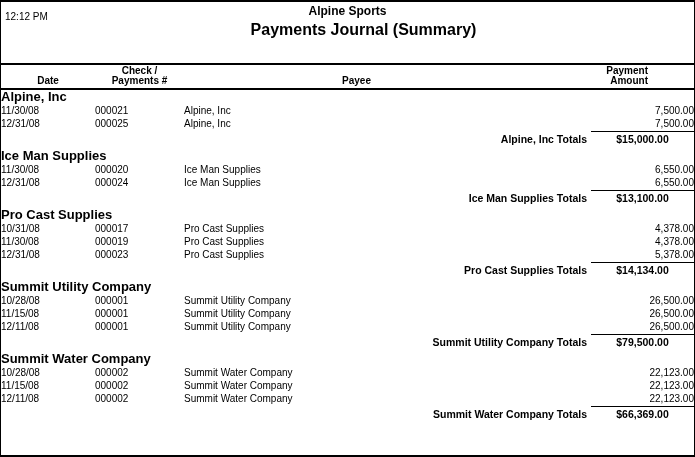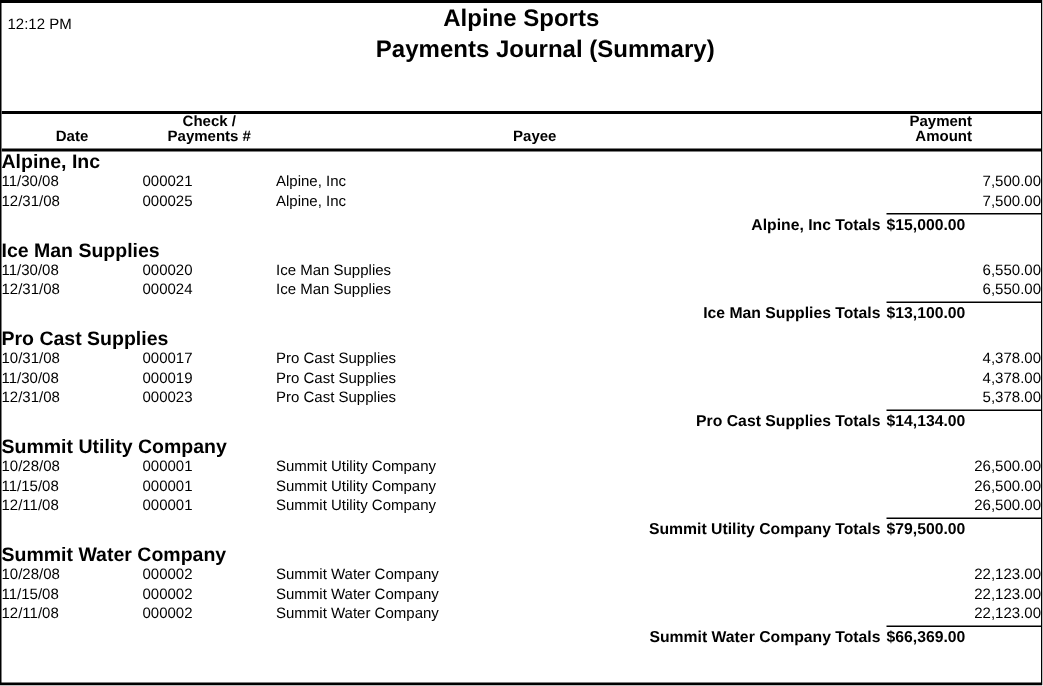--- a/index.html
+++ b/index.html
@@ -3,23 +3,23 @@
 <meta charset="utf-8">
 <style>
   html, body { margin:0; padding:0; background:#fff; }
   .page {
     width:695px; height:457px; box-sizing:border-box;
     background:#fff; color:#000;
     border:1px solid #000; border-top-width:2px; border-bottom-width:2px;
     font-family:"Liberation Sans", sans-serif;
     overflow:hidden; position:relative;
   }
-  .report-top { position:relative; height:72px; }
+  .report-top { position:relative; height:61px; }
   .time { position:absolute; left:4px; top:9px; font-size:10px; }
-  .company { text-align:center; font-weight:bold; font-size:16px; padding-top:2px; }
+  .company { text-align:center; font-weight:bold; font-size:12px; padding-top:2px; }
   .title { text-align:center; font-weight:bold; font-size:16px; margin-top:3px;margin-left:32px; }
   .rule { height:2px; background:#000; }
   .col-headers {
     display:flex; align-items:flex-end;
     height:21px; padding-bottom:2px;
     font-weight:bold; font-size:10px; line-height:10px;
   }
   .ch { display:block;text-align:center; }
   .ch-date { width:94px; box-sizing:border-box; }
   .ch-ref { width:89px; }
@@ -34,21 +34,21 @@
     padding:6px 0 1px 7px;
   }
   .data-row td { height:13px; line-height:13px; font-size:10px;margin-top:22px; }
   .c-date { padding-left:24px; }
   .c-amt { text-align:right; padding-right:46px; }
   .total-row td { height:15px; vertical-align:bottom; }
   .t-cell { text-align:right; padding-right:46px; font-size:10.5px; font-weight:bold; }
   .t-label { display:inline; }
   .t-amt {
     display:inline-block; border-top:1px solid #000;
-    min-width:103px; text-align:left; padding-top:1px; margin-left:4px;
+    min-width:103px; text-align:center; padding-top:1px; margin-left:4px;
   }
   .spacer-row td { height:4px; }
 </style>
 </head>
 <body>
 
 <div class="page">
 
   <div class="report-top">
     <span class="time">12:12 PM</span>

